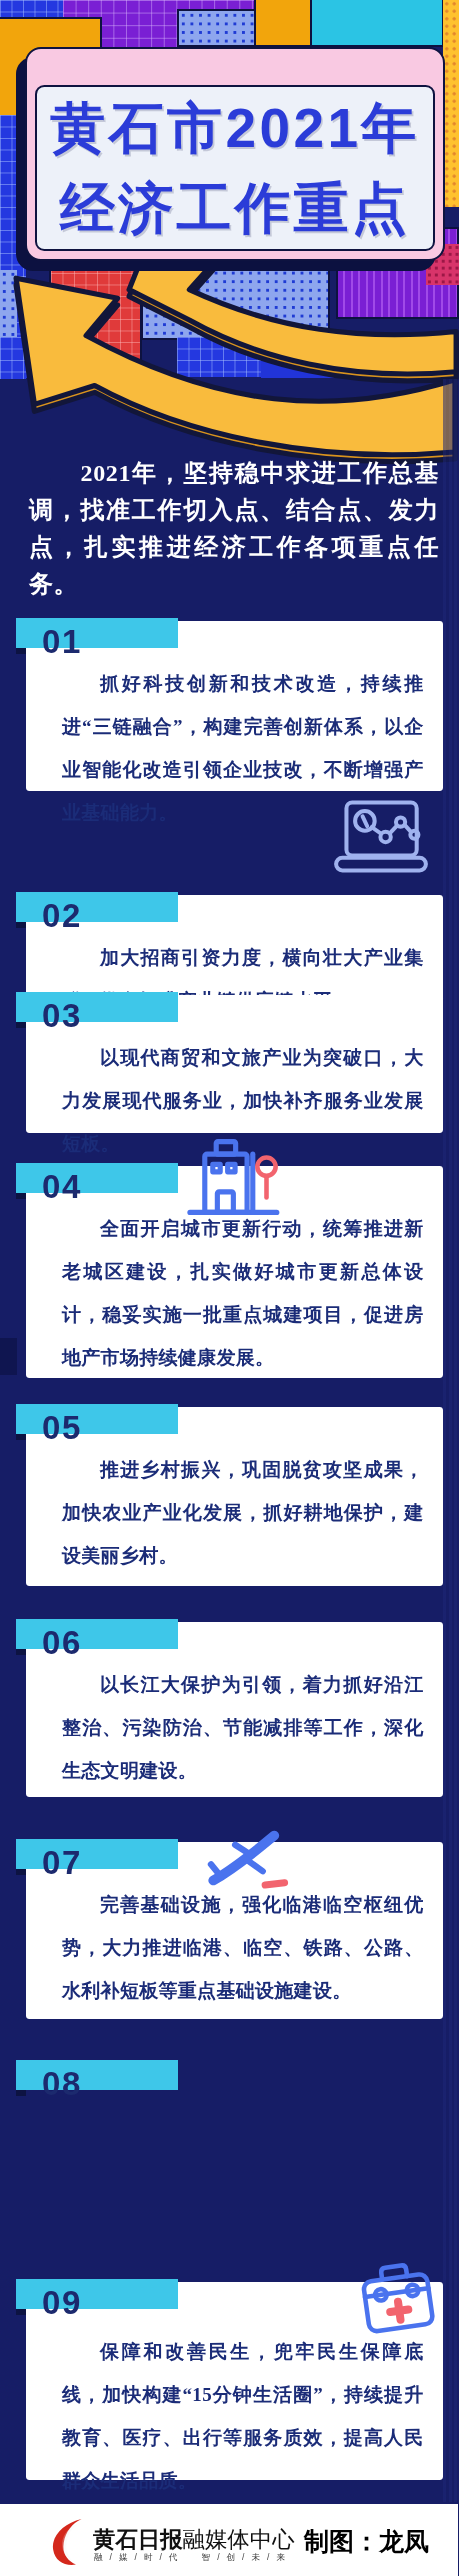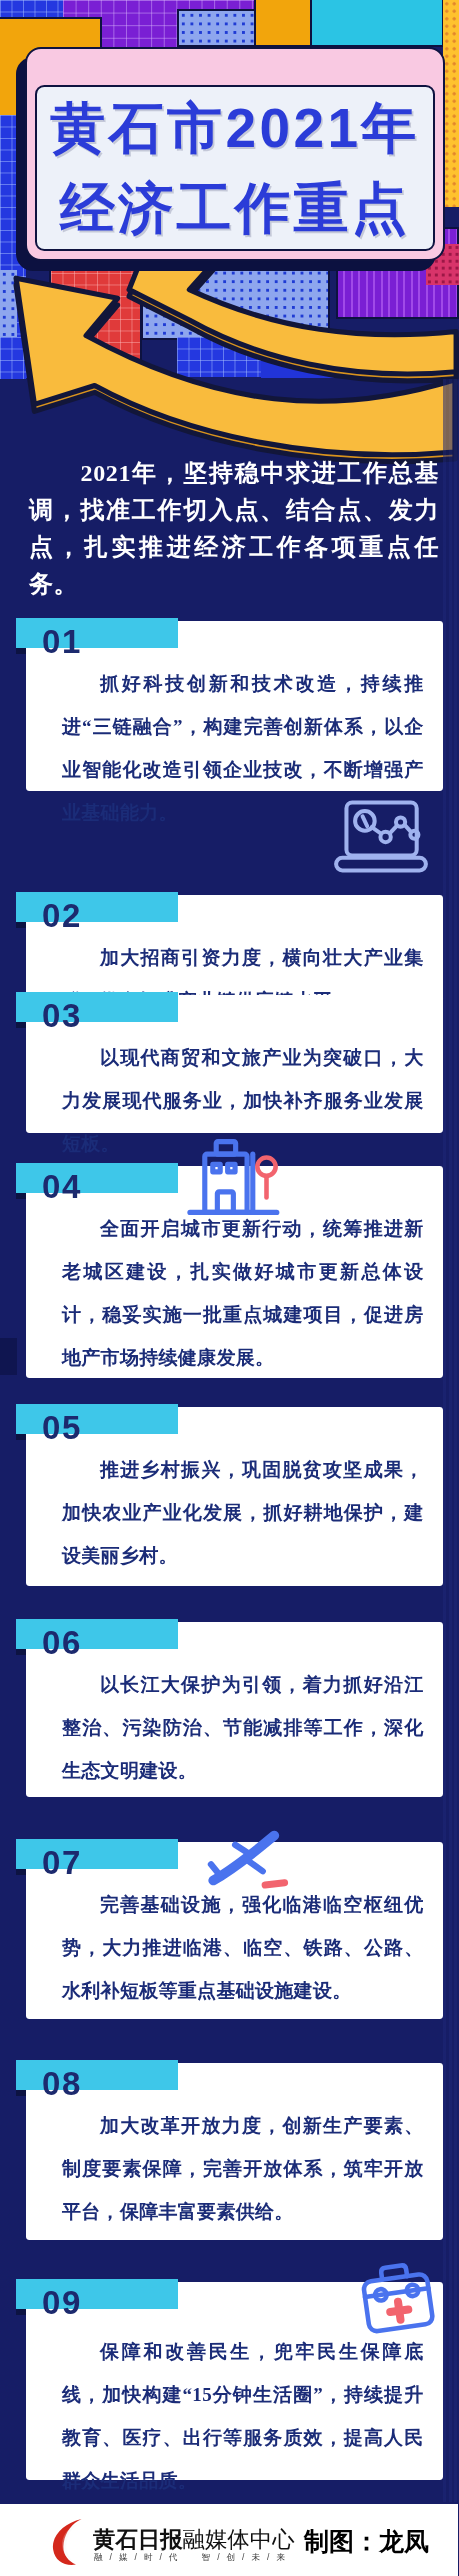--- a/index.html
+++ b/index.html
@@ -163,23 +163,20 @@
 
   <div class="section" style="top:1839px;height:180px;">
     <div class="card">
       <div class="card-text">完善基础设施，强化临港临空枢纽优势，大力推进临港、临空、铁路、公路、水利补短板等重点基础设施建设。</div>
     </div>
     <div class="badge"></div>
     <div class="num">07</div>
   </div>
 
   <div class="section" style="top:2060px;height:180px;">
-    <div class="card">
-      <div class="card-text">加大改革开放力度，创新生产要素、制度要素保障，完善开放体系，筑牢开放平台，保障丰富要素供给。</div>
-    </div>
     <div class="badge"></div>
     <div class="num">08</div>
   </div>
 
   <div class="section" style="top:2279px;height:201px;">
     <div class="card">
       <div class="card-text" style="padding-top:48px;">保障和改善民生，兜牢民生保障底线，加快构建“15分钟生活圈”，持续提升教育、医疗、出行等服务质效，提高人民群众生活品质。</div>
     </div>
     <div class="badge"></div>
     <div class="num">09</div>

